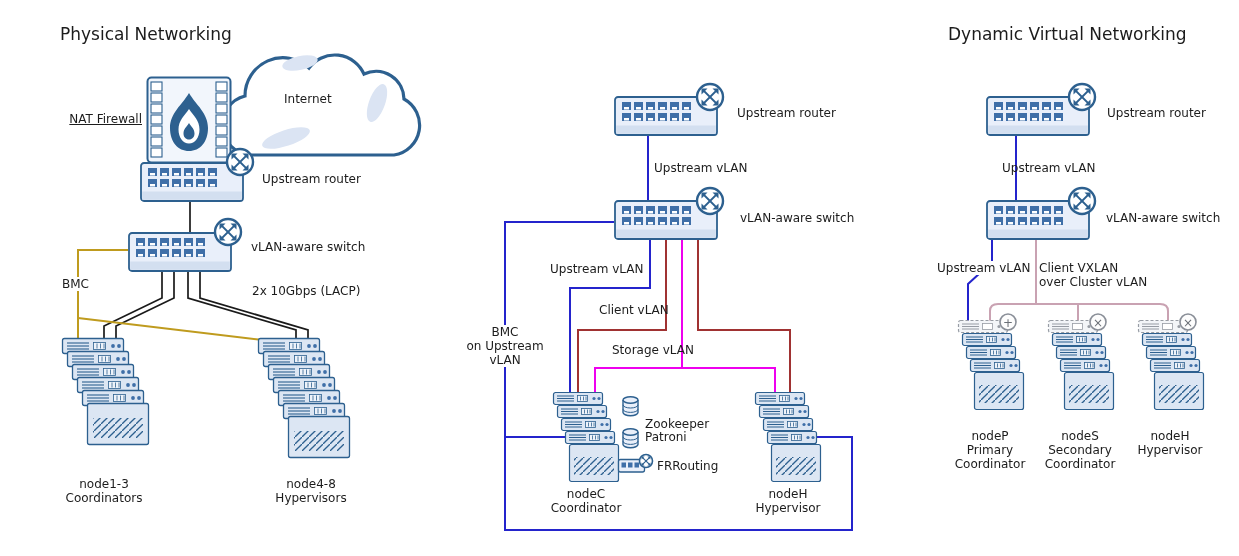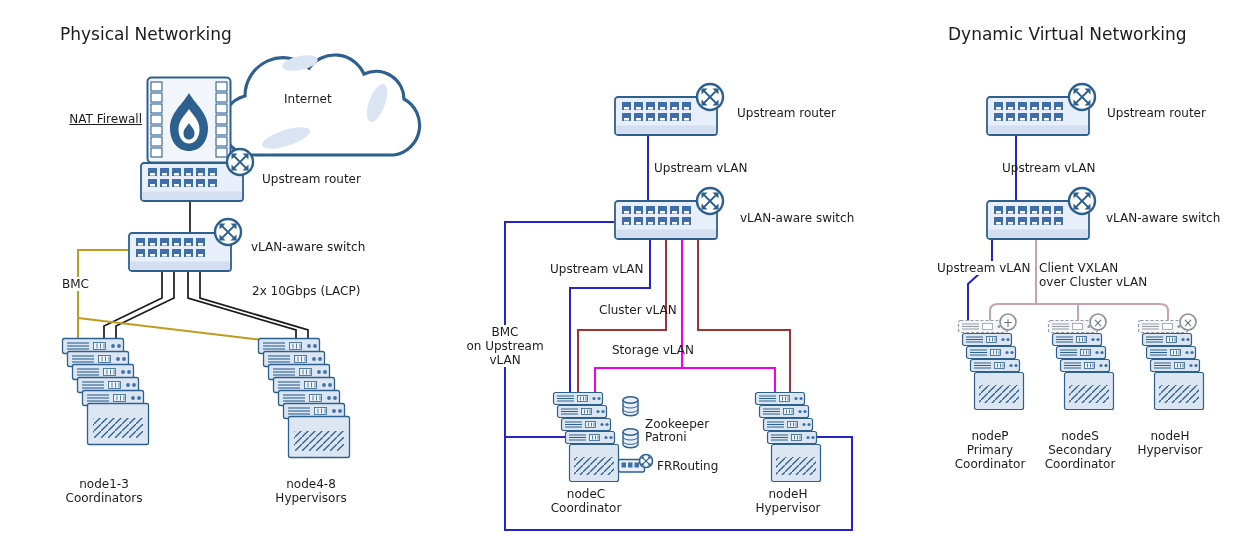--- a/index.html
+++ b/index.html
@@ -325,21 +325,21 @@
 <div class="lbl" style="left:252px;top:284px">2x 10Gbps (LACP)</div>
 <div class="lbl center" style="left:52px;top:477px;width:104px">node1-3
 Coordinators</div>
 <div class="lbl center" style="left:256px;top:477px;width:110px">node4-8
 Hypervisors</div>
 
 <div class="lbl" style="left:737px;top:106px">Upstream router</div>
 <div class="lbl" style="left:654px;top:161px">Upstream vLAN</div>
 <div class="lbl" style="left:740px;top:211px">vLAN-aware switch</div>
 <div class="lbl" style="left:550px;top:262px">Upstream vLAN</div>
-<div class="lbl" style="left:599px;top:303px">Cluster vLAN</div>
+<div class="lbl" style="left:599px;top:303px">Client vLAN</div>
 <div class="lbl" style="left:612px;top:343px">Storage vLAN</div>
 <div class="lbl center whitebg" style="left:447px;top:325px;width:112px">BMC
 on Upstream vLAN</div>
 <div class="lbl" style="left:645px;top:417px">Zookeeper</div>
 <div class="lbl" style="left:645px;top:430px">Patroni</div>
 <div class="lbl" style="left:657px;top:459px">FRRouting</div>
 <div class="lbl center" style="left:536px;top:487px;width:100px">nodeC
 Coordinator</div>
 <div class="lbl center" style="left:738px;top:487px;width:100px">nodeH
 Hypervisor</div>

